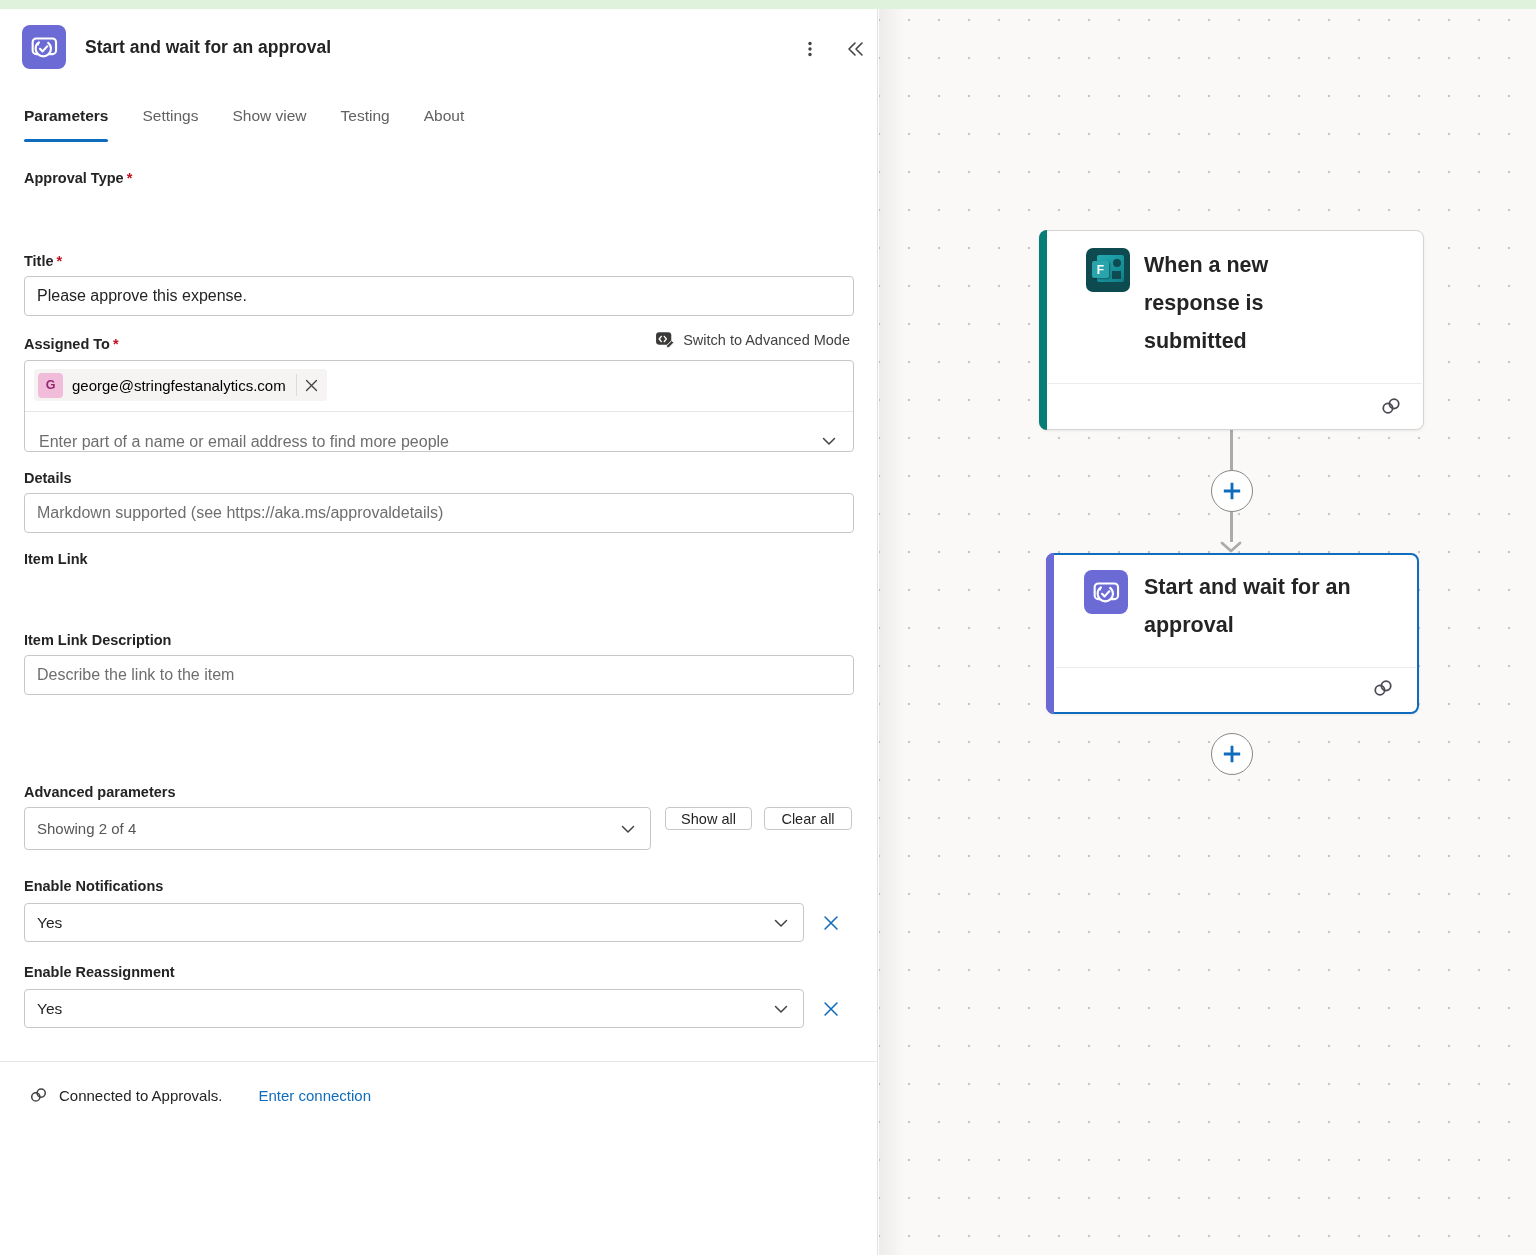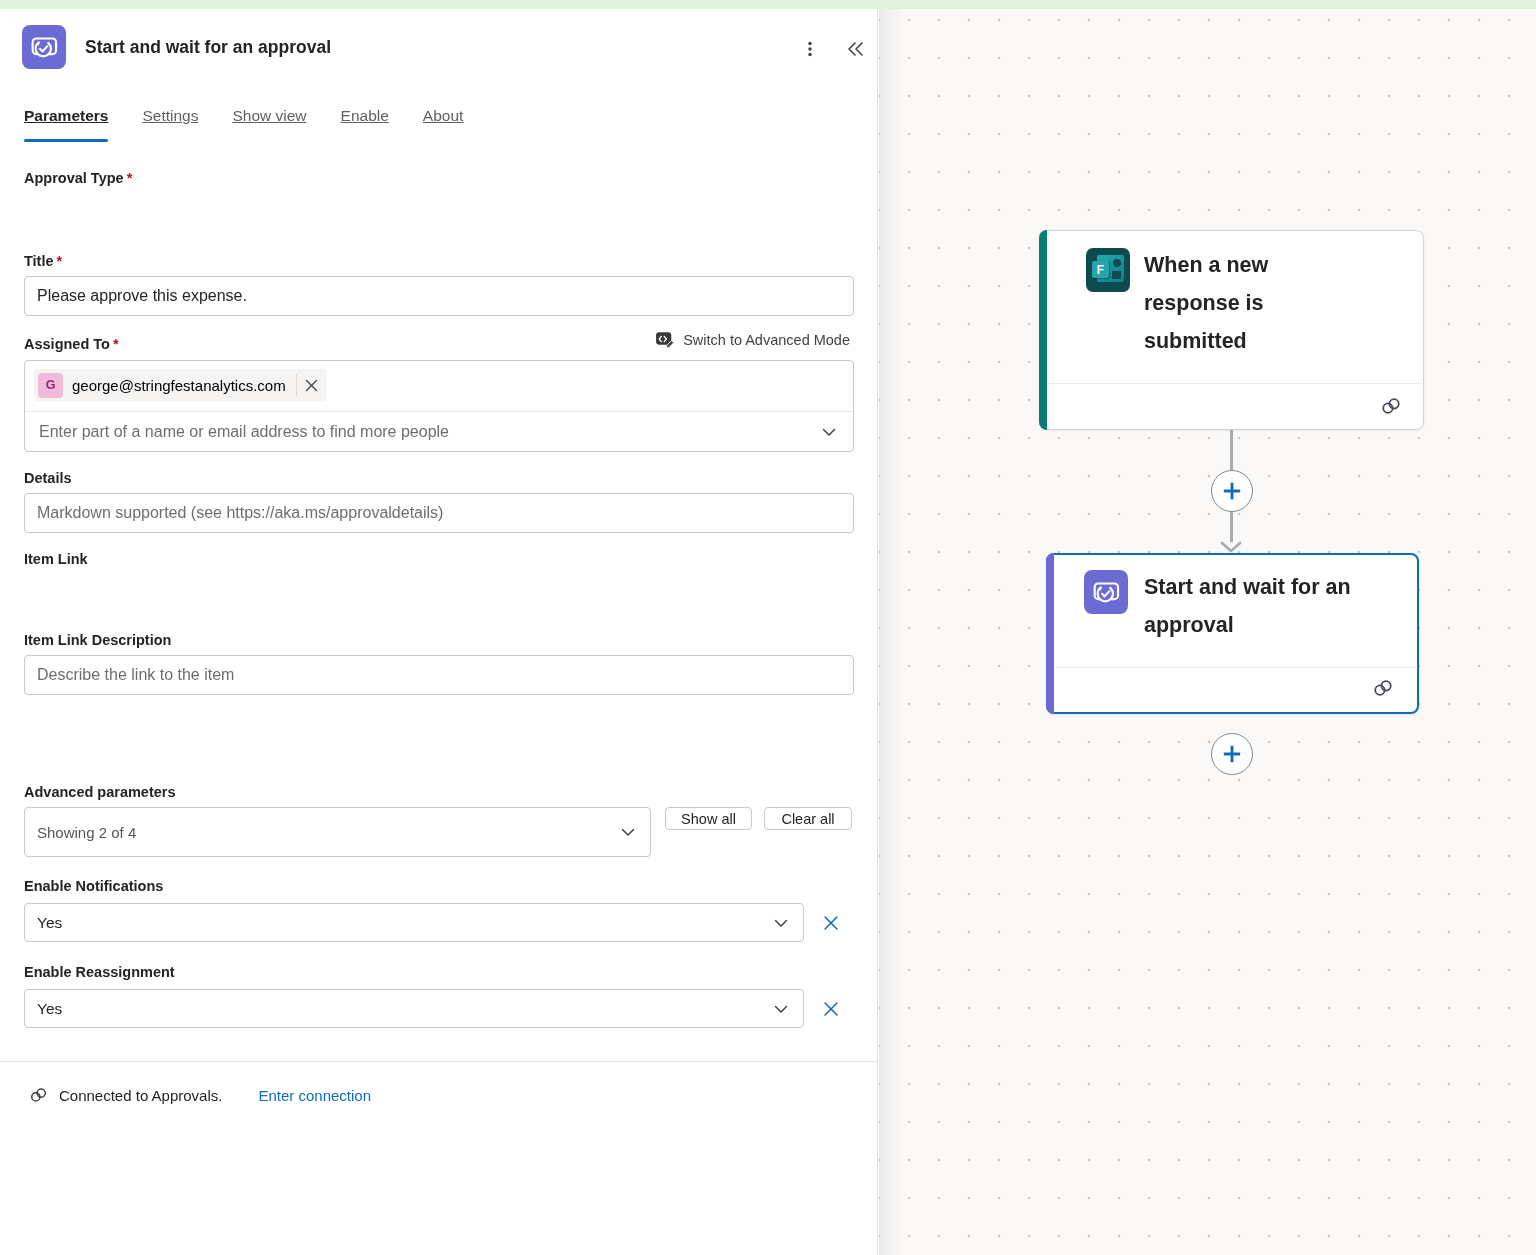--- a/index.html
+++ b/index.html
@@ -14,51 +14,51 @@
   .abs { position:absolute; }
 
   .hdr-icon { left:22px; top:16px; width:44px; height:44px; border-radius:8px; display:flex; align-items:center; justify-content:center; }
   .hdr-title { left:85px; top:28px; font-size:17.5px; font-weight:bold; color:#242424; }
   .icon-btn { width:32px; height:32px; display:flex; align-items:center; justify-content:center; color:#424242; border-radius:4px; cursor:pointer; background:transparent; border:none; }
   .kebab-btn { left:794px; top:24px; }
   .collapse-btn { left:838px; top:24px; }
 
   
   .tabs { left:24px; top:98px; display:flex; gap:34px; font-size:15.5px; color:#616161; }
-  .tab { position:relative; padding-bottom:17px; cursor:pointer;text-decoration:underline; }
+  .tab { position:relative; padding-bottom:17px; cursor:pointer; }
   .tab.active { color:#242424; font-weight:bold; }
   .tab.active::after { content:""; position:absolute; left:0; right:0; bottom:0; height:3px; border-radius:2px; background:#0f6cbd; }
 
   
   .lbl { left:24px; font-size:14.5px; color:#242424; white-space:nowrap;font-weight:bold; }
   .req { margin-left:3px; }
   .textbox { left:24px; width:830px; height:40px; border:1px solid #c9c7c5; border-radius:4px; background:#fff; display:flex; align-items:center; padding:0 12px; }
   .textbox input { flex:1; border:none; outline:none; background:transparent; font-family:"Liberation Sans",sans-serif; font-size:16px; color:#242424; min-width:0; }
   .textbox input::placeholder { color:#6e6e6e; opacity:1; }
   .clear-x { width:26px; height:26px; display:flex; align-items:center; justify-content:center; cursor:pointer; background:transparent; border:none; }
 
   
   .atgroup { left:24px; top:351px; width:830px; height:92px; border:1px solid #c9c7c5; border-radius:4px; background:#fff; }
   .chip-row { position:absolute; left:0; top:0; right:0; height:51px; display:flex; align-items:flex-start; padding:8px 0 0 9px; }
   .chip { display:flex; align-items:center; background:#f5f4f3; border-radius:4px; height:32px; padding:0 0 0 4px; }
   .chip-avatar { width:25px; height:25px; border-radius:4px; display:flex; align-items:center; justify-content:center; font-size:12.5px; font-weight:bold; }
   .chip-mail { font-size:15px; color:#000000; padding:0 10px 0 9px; }
   .chip-sep { width:1px; height:22px; background:#dddbd9; }
   .chip-x { width:30px; height:32px; display:flex; align-items:center; justify-content:center; color:#424242; cursor:pointer; background:transparent; border:none; }
-  .at-input-row { position:absolute; left:0; bottom:0; right:0; height:40px; border-top:1px solid #e8e6e4; display:flex; align-items:center; padding:0 14px 0 14px; }
+  .at-input-row { position:absolute; left:0; bottom:0; right:0; height:40px; border-top:1px solid #e8e6e4; display:flex; align-items:flex-end; padding:0 14px 0 14px; }
   .at-input-row input { flex:1; border:none; outline:none; background:transparent; font-family:"Liberation Sans",sans-serif; font-size:16px; color:#242424; }
   .at-input-row input::placeholder { color:#6e6e6e; opacity:1; }
   .switch-adv { top:320px; right:27px; display:flex; align-items:center; gap:7px; font-size:14.5px; color:#424242; cursor:pointer; background:transparent; border:none; font-family:"Liberation Sans",sans-serif; }
   .switch-adv .ic { color:#3b3a39; }
 
   
   .selectbox { border:1px solid #c9c7c5; border-radius:4px; background:#fff; display:flex; align-items:center; padding:0 12px; cursor:pointer; }
   .selectbox .val { flex:1; font-size:15px; color:#575757; }
   .selectbox .chev { color:#424242; }
-  .adv-select { left:24px; top:798px; width:627px; height:50px; }
+  .adv-select { left:24px; top:798px; width:627px; height:43px; }
   .mini-btn { top:798px; height:23px; border:1px solid #c9c7c5; border-radius:4px; background:#fff; font-family:"Liberation Sans",sans-serif; font-size:14.5px; color:#242424; display:flex; align-items:center; justify-content:center; cursor:pointer; }
   .showall { left:665px; width:87px; }
   .clearall { left:764px; width:88px; }
 
   .dd-select { left:24px; width:780px; height:39px; }
   .dd-select .val { color:#242424; font-size:15.5px; }
   .dd-x { left:817px; width:28px; height:28px; display:flex; align-items:center; justify-content:center; cursor:pointer; background:transparent; border:none; }
 
   .footer-divider { left:0; top:1052px; width:878px; height:1px; background:#e8e6e4; }
   .footer { left:28px; top:1077px; display:flex; align-items:center; font-size:15px; color:#242424; }
@@ -165,21 +165,21 @@
         <svg width="22" height="20">
           <use href="#i-collapse"></use>
         </svg>
       </span>
   </button>
 
   <div class="abs tabs">
     <div class="tab active">Parameters</div>
     <div class="tab">Settings</div>
     <div class="tab">Show view</div>
-    <div class="tab">Enable</div>
+    <div class="tab">Testing</div>
     <div class="tab">About</div>
   </div>
 
   <div class="abs lbl" style="top:161px">
     <span>Approval Type</span><span class="req" style="color: rgb(197, 15, 31);">*</span>
   </div>
 
   <div class="abs lbl" style="top:244px">
     <span>Title</span><span class="req" style="color: rgb(197, 15, 31);">*</span>
   </div>

